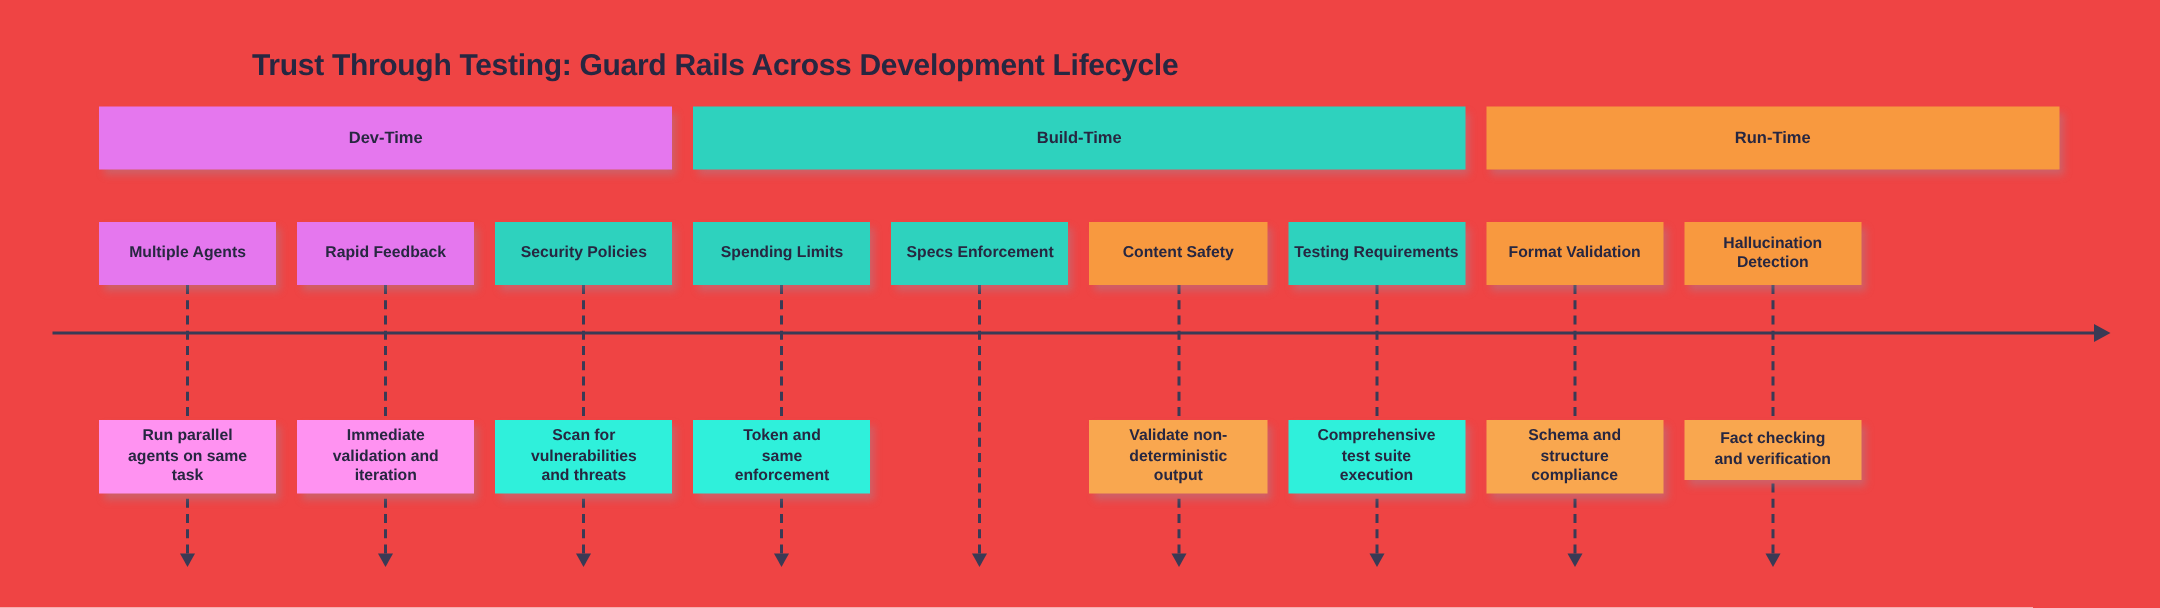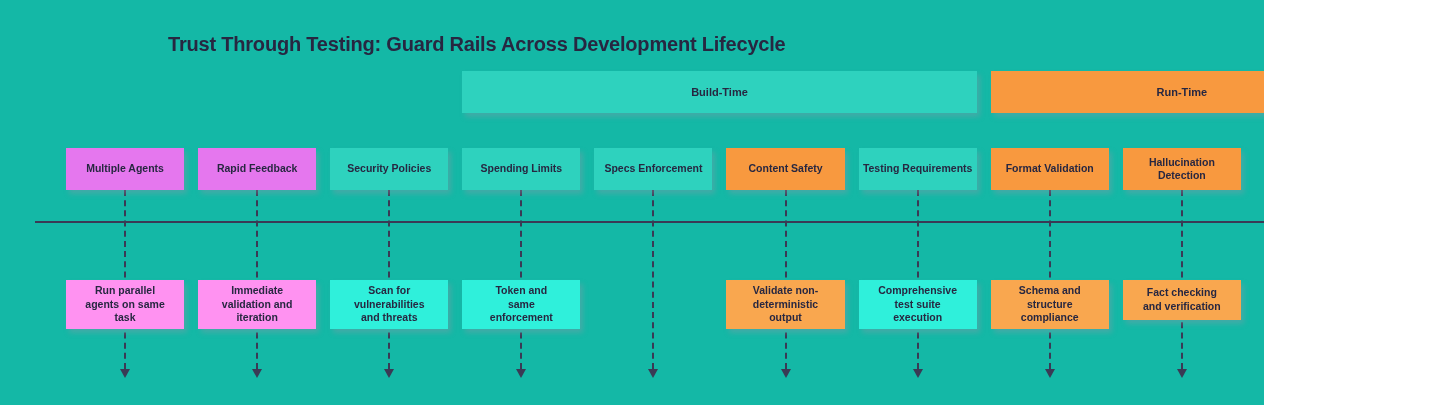--- a/index.html
+++ b/index.html
@@ -1,17 +1,17 @@
 <!DOCTYPE html>
 <html style="--ink: #272741; --line: #3a3a55; --dev: #e577ee; --devLight: #ff92f1; --build: #2ed2be; --buildLight: #2ff0db; --run: #f8993f; --runLight: #f9a74f;"><head>
 <meta charset="utf-8">
 <style>
   html,body{margin:0;padding:0;background:#ffffff;}
   .canvas{
-    position:relative;width:1264px;height:405px;background:#14b8a6;overflow:hidden;
+    position:relative;width:1440px;height:405px;background:#ef4444;overflow:hidden;
     font-family:"Liberation Sans","DejaVu Sans",sans-serif;color:var(--ink,#2a2a45);
   }
   .title{
     position:absolute;left:168px;top:33px;margin:0;
     font-size:20px;font-weight:bold;letter-spacing:-0.2px;color:var(--ink,#2a2a45);
     white-space:nowrap;
   }
   
   .bands{
     position:absolute;left:66px;top:71px;width:1307px;height:42px;
@@ -67,20 +67,23 @@
   }
 </style>
 </head>
 <body>
 
 <div class="canvas">
 
   <h1 class="title">Trust Through Testing: Guard Rails Across Development Lifecycle</h1>
 
   <div class="bands">
+    <div class="band dev">
+      <span>Dev-Time</span>
+    </div>
     <div class="band build">
       <span>Build-Time</span>
     </div>
     <div class="band run">
       <span>Run-Time</span>
     </div>
   </div>
 
   <div class="timeline"></div>
   <div class="timeline-arrow"></div>

